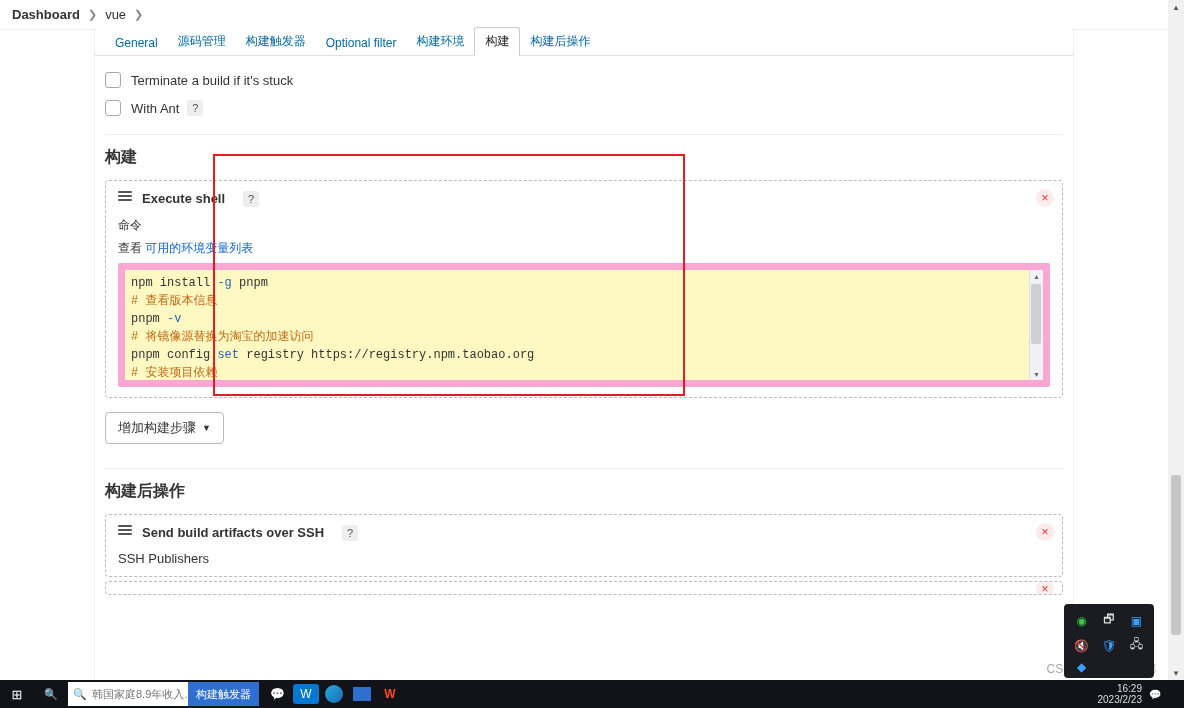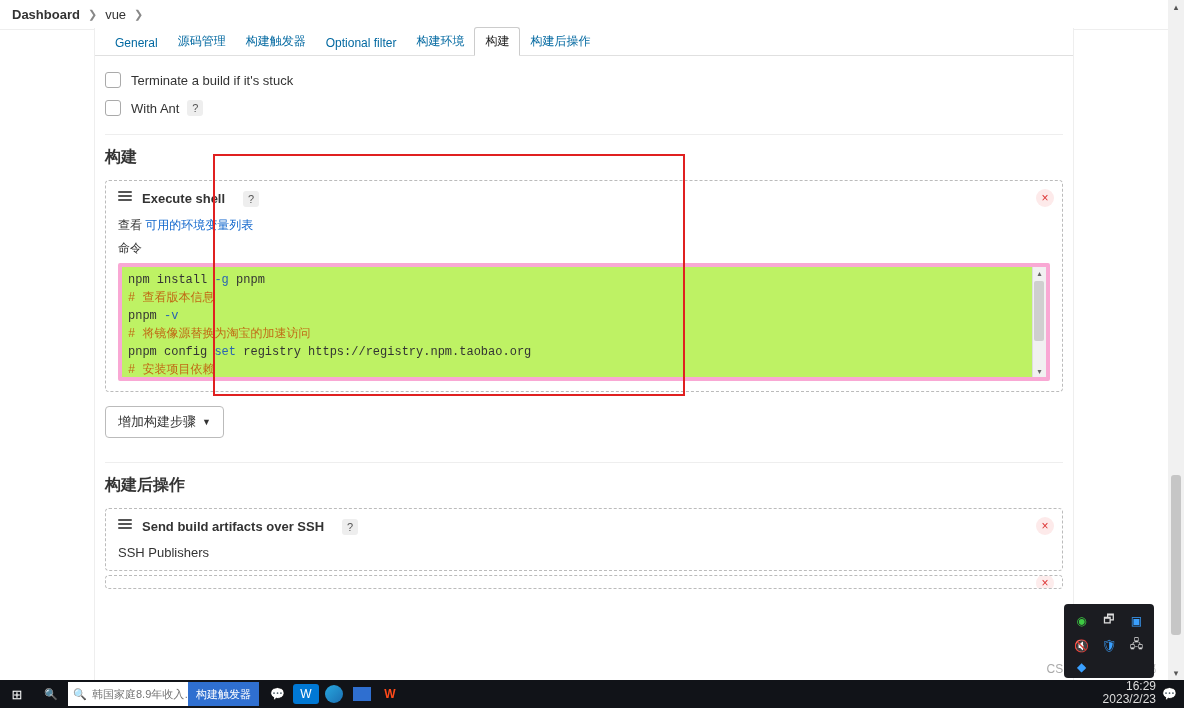--- a/index.html
+++ b/index.html
@@ -38,21 +38,21 @@
   .card-head b { font-size: 13px; font-weight: 700; }
   .close-x { position: absolute; right: 8px; top: 8px; width: 18px; height: 18px; border-radius: 9px; background: #fdeaea; color: #d33; display: flex; align-items: center; justify-content: center; font-size: 12px; cursor: pointer; }
 
   .subtle-label { font-size: 12px; color: #333; margin: 6px 0; }
   .subtle-label a { color: #1166cc; text-decoration: none; }
 
   
   .red-box { position: absolute; border: 2px solid #e02020; pointer-events: none; z-index: 50; }
 
   
-  .code-area-wrap { position: relative; border: 4px solid #f9a8d4; border-radius: 2px; background: #bef264; }
+  .code-area-wrap { position: relative; border: 7px solid #f9a8d4; border-radius: 2px; background: #fef9c3; }
   .code-area { font-family: Consolas, "Courier New", monospace; font-size: 12px; line-height: 1.5; padding: 4px 20px 4px 6px; height: 110px; overflow: hidden; white-space: pre; }
   .code-area .cmd { color: #333; }
   .code-area .cflag { color: #2a65b1; }
   .code-area .comment { color: #c06a15; }
   .code-area .url { color: #333; }
   .code-scroll { position: absolute; right: 0; top: 0; width: 14px; height: 100%; background: #f1f1f1; border-left: 1px solid #ddd; }
   .code-scroll-up, .code-scroll-down { height: 12px; display: flex; align-items: center; justify-content: center; font-size: 8px; color: #666; }
   .code-scroll-thumb { position: absolute; right: 2px; top: 14px; width: 10px; height: 60px; background: #cfcfcf; border-radius: 2px; }
 
   .btn { display: inline-flex; align-items: center; padding: 6px 12px; border: 1px solid #bbb; border-radius: 4px; background: #fff; font-size: 13px; cursor: pointer; }
@@ -83,21 +83,21 @@
   .wps { color: #ff4a1a; font-weight: 800; font-size: 12px; }
 
   
   .tray-popup { position: absolute; right: 30px; bottom: 30px; width: 90px; height: 74px; background: #1b1c21; border-radius: 4px; padding: 6px; display: grid; grid-template-columns: repeat(3, 1fr); grid-template-rows: repeat(3, 1fr); gap: 4px; z-index: 90;}
   .tray-popup .ti { display: flex; align-items: center; justify-content: center; font-size: 12px; color: #ddd; }
   .ti.green { color: #3ec943; }
   .ti.blue  { color: #3aa0ff; }
   .ti.red   { color: #ff4d4d; }
   .ti.shield{ color: #3aa0ff; }
 
-  .tb-right { margin-left: auto; display: flex; align-items: flex-start; gap: 4px; padding-right: 4px; font-size: 12px; color: #ddd; }
+  .tb-right { margin-left: auto; display: flex; align-items: center; gap: 4px; padding-right: 18px; font-size: 10px; color: #ddd; }
   .watermark { position: absolute; right: 28px; bottom: 30px; font-size: 12px; color: #aaa; z-index: 40; pointer-events:none;}
   .clock { text-align: right; line-height: 1.1; }
 </style>
 </head>
 <body>
 
 <div class="viewport">
 
   <div class="page-scroll">
 
@@ -142,24 +142,24 @@
           <div class="card-head">
             <div class="drag-icon">
                 <span></span>
                 <span></span>
                 <span></span>
               </div>
             <b>Execute shell</b>
             <span class="help">?</span>
           </div>
 
+          <div class="subtle-label">命令</div>
           <div class="subtle-label">
             <span>查看 </span><a href="#">可用的环境变量列表</a>
           </div>
-          <div class="subtle-label">命令</div>
 
           <div class="code-area-wrap">
             <div class="code-area"><span class="cmd">npm install </span><span class="cflag">-g</span><span class="cmd"> pnpm</span>
 <span class="comment"># 查看版本信息</span>
 <span class="cmd">pnpm </span><span class="cflag">-v</span>
 <span class="comment"># 将镜像源替换为淘宝的加速访问</span>
 <span class="cmd">pnpm config </span><span class="cflag">set</span><span class="url"> registry https://registry.npm.taobao.org</span>
 <span class="comment"># 安装项目依赖</span>
 </div>
             <div class="code-scroll">

